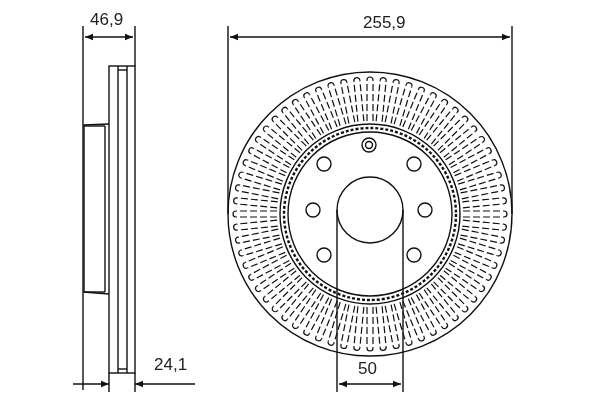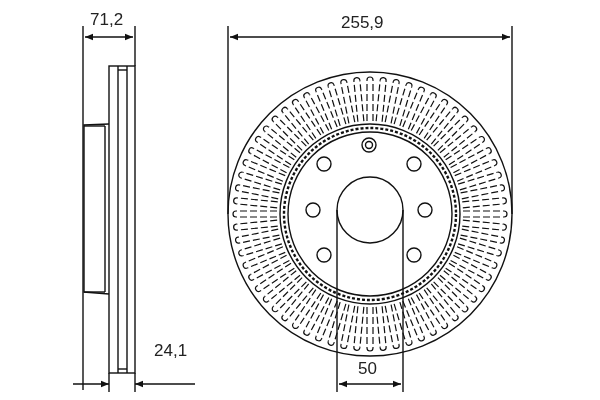--- a/index.html
+++ b/index.html
@@ -264,16 +264,16 @@
       <circle cx="414" cy="255" r="7"></circle>
     </g>
 
     <g>
       <circle cx="369" cy="145" r="7"></circle>
       <circle cx="369" cy="145" r="3.5"></circle>
     </g>
   </g>
 </svg>
 
-<span class="dim-label" style="left:90px;top:11px;">71,2</span>
-<span class="dim-label" style="left:154px;top:342px;">24,1</span>
-<span class="dim-label" style="left:341px;top:14px;">255,9</span>
+<span class="dim-label" style="left:90px;top:11px;">46,9</span>
+<span class="dim-label" style="left:154px;top:356px;">24,1</span>
+<span class="dim-label" style="left:363px;top:14px;">255,9</span>
 <span class="dim-label" style="left:358px;top:360px;">50</span>
 
 </body></html>

